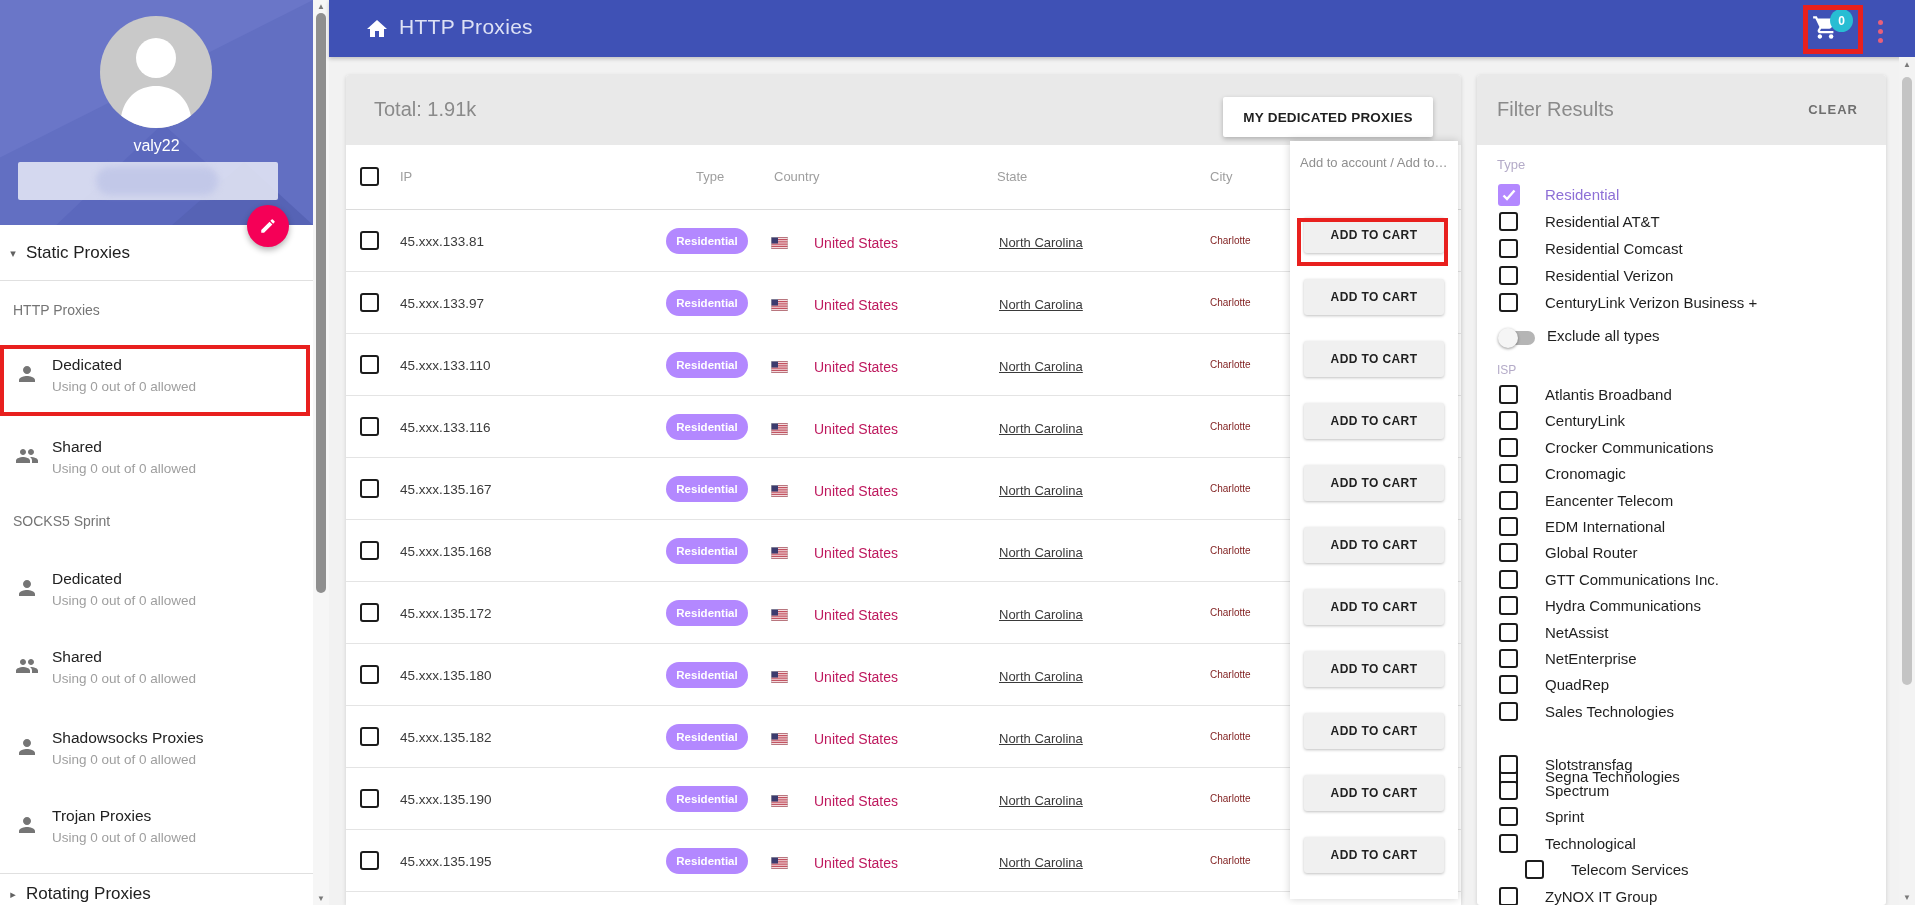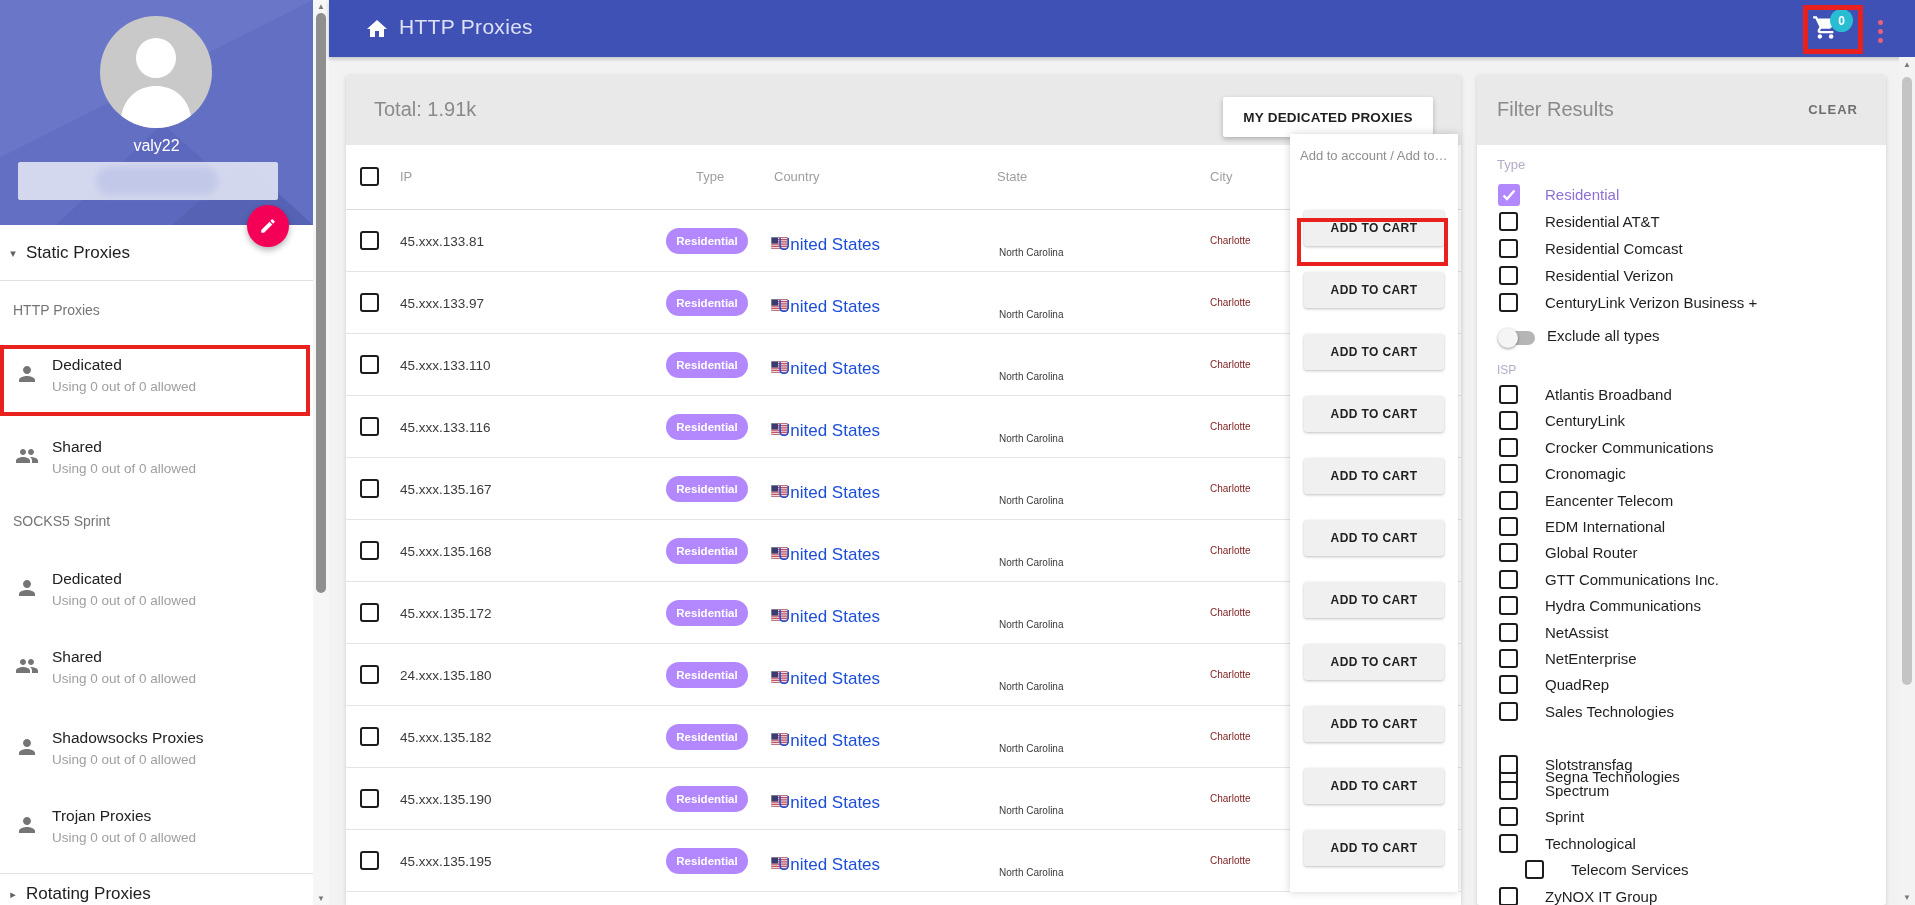--- a/index.html
+++ b/index.html
@@ -60,26 +60,26 @@
   #thead { position:absolute; left:0; top:70px; width:100%; height:65px; border-bottom:1px solid #dcdcdc; }
   .th { position:absolute; top:24px; font-size:13px; color:#9e9e9e; }
   .cbx { width:19px; height:19px; border:2.5px solid #1c1c1c; border-radius:3px; background:#fff; cursor:pointer; }
   #rows { position:absolute; left:0; top:135px; width:100%; }
   .trow { position:relative; width:100%; height:62px; border-bottom:1px solid #e4e4e4; }
   .trow .cbx { position:absolute; left:14px; top:21px; }
   .cell-ip { position:absolute; left:54px; top:24px; font-size:13.5px; color:#3a3a3a; }
   .badge { position:absolute; left:320px; top:18px; width:82px; height:26px; border-radius:13px;
     background:#b388ff; color:#fff; font-size:11.5px; font-weight:bold; display:flex; align-items:center; justify-content:center; }
   .cell-flag { position:absolute; left:425px; top:25px; }
-  .cell-country { position:absolute; left:432px; top:25px; font-size:17px; color:#1d4ed8; }
-  .cell-state { position:absolute; left:653px; top:37px; font-size:10px; color:#3a3a3a; }
+  .cell-country { position:absolute; left:468px; top:25px; font-size:14px; color:#be185d; }
+  .cell-state { position:absolute; left:653px; top:25px; font-size:13px; color:#3a3a3a;text-decoration:underline; }
   .cell-city { position:absolute; left:864px; top:25px; font-size:10px; color:#7f1d1d; }
 
   
-  #addto-card { position:absolute; left:1290px; top:134px; width:168px; height:758px; background:#fff;
+  #addto-card { position:absolute; left:1290px; top:141px; width:168px; height:758px; background:#fff;
     box-shadow:0 0 8px rgba(0,0,0,.18); overflow:hidden; }
   #addto-header { position:absolute; left:10px; top:14px; width:150px; font-size:13px; color:#8f8f8f;
     white-space:nowrap; overflow:hidden; text-overflow:ellipsis; }
   .cart-btn { position:absolute; left:14px; width:140px; height:36px; background:#f0f0f0; border:none;
     border-radius:3px; box-shadow:0 1px 3px rgba(0,0,0,.25); font-family:inherit; font-size:12px;
     font-weight:bold; color:#212121; letter-spacing:.4px; cursor:pointer; }
 
   
   #filter-card { position:absolute; left:1477px; top:75px; width:409px; height:830px; background:#fff;
     border-radius:3px; box-shadow:0 1px 4px rgba(0,0,0,.15); overflow:hidden; }
@@ -371,21 +371,21 @@
               <rect y="11.08" width="17" height="0.93" fill="#b22234"></rect>
               <rect width="7" height="6.5" fill="#3c3b6e"></rect>
               <rect x="0.25" y="0.25" width="16.5" height="11.5" fill="none" stroke="#bbbbbb" stroke-width="0.5"></rect>
             </svg></div>
           <div class="cell-country">United States</div>
           <div class="cell-state">North Carolina</div>
           <div class="cell-city">Charlotte</div>
         </div>
         <div class="trow">
           <div class="cbx"></div>
-          <div class="cell-ip">24.xxx.135.180</div>
+          <div class="cell-ip">45.xxx.135.180</div>
           <div class="badge">Residential</div>
           <div class="cell-flag"><svg width="17" height="12" viewBox="0 0 17 12">
               <rect width="17" height="12" fill="#ffffff"></rect>
               <rect y="0.00" width="17" height="0.93" fill="#b22234"></rect>
               <rect y="1.85" width="17" height="0.93" fill="#b22234"></rect>
               <rect y="3.69" width="17" height="0.93" fill="#b22234"></rect>
               <rect y="5.54" width="17" height="0.93" fill="#b22234"></rect>
               <rect y="7.38" width="17" height="0.93" fill="#b22234"></rect>
               <rect y="9.23" width="17" height="0.93" fill="#b22234"></rect>
               <rect y="11.08" width="17" height="0.93" fill="#b22234"></rect>

